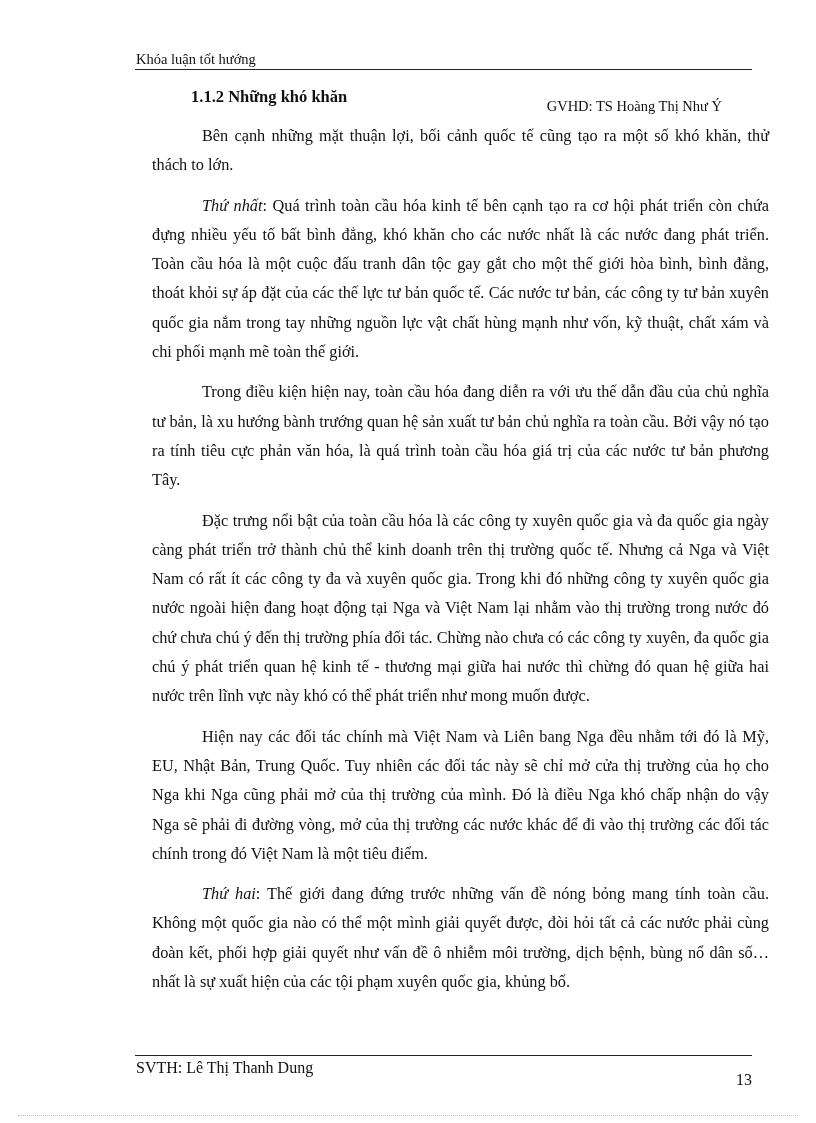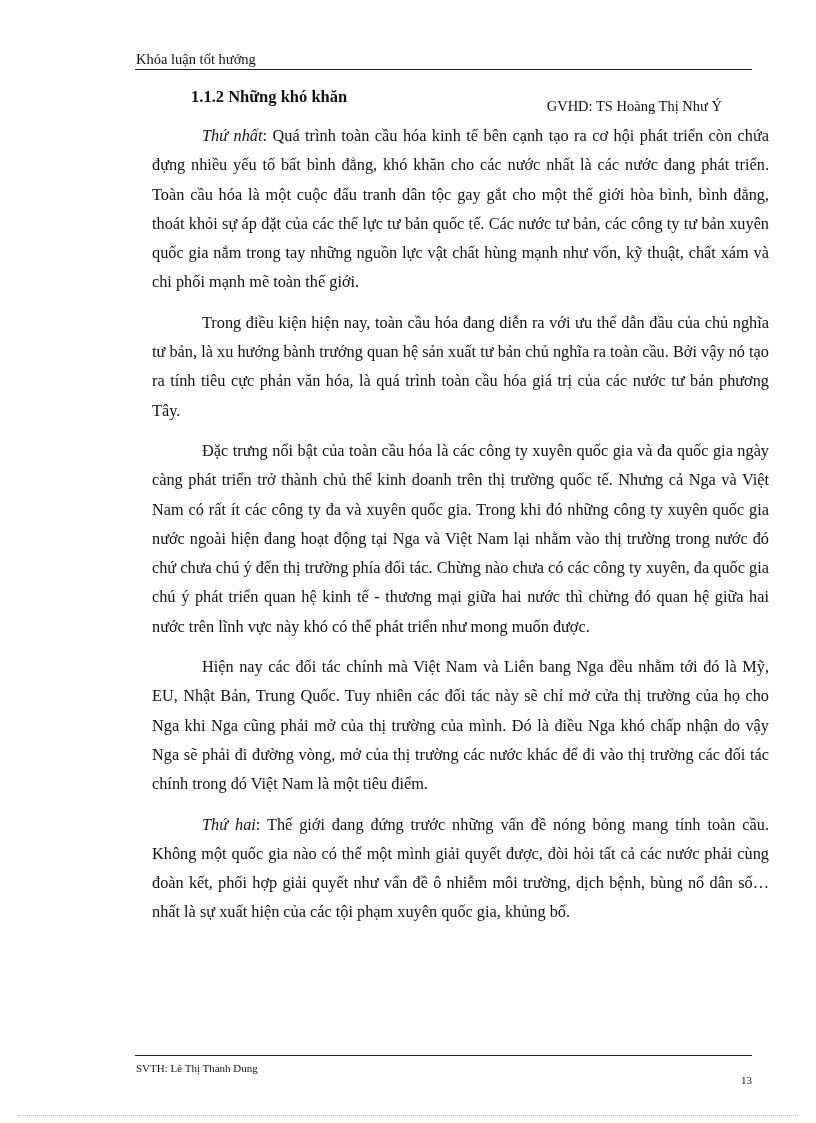--- a/index.html
+++ b/index.html
@@ -7,37 +7,40 @@
            font-family: "Liberation Serif", "DejaVu Serif", serif; color: #111; }
     .page-header { position: absolute; left: 135px; top: 49px; width: 617px; height: 20px;
                    border-bottom: 1px solid #222; font-size: 14.5px; line-height: 20px; }
     .page-header .left { position: absolute; left: 1px; top: 0; }
     .page-header .right { position: absolute; right: 30px; top: 0; margin-top: 47px; }
     .content { position: absolute; left: 152px; top: 84px; width: 617px; font-size: 16.3px; }
     .heading { margin: 0 0 11px 0; padding-left: 39px; font-weight: bold; font-size: 16.5px; line-height: 26px; }
     .para { margin: 0 0 11px 0; text-indent: 50px; text-align: justify; line-height: 29.3px; }
     .para em { }
     .page-footer { position: absolute; left: 135px; top: 1055px; width: 617px; height: 24px;
-                   border-top: 1px solid #222; font-size: 11px; line-height: 24px; text-align: center; }
+                   border-top: 1px solid #222; font-size: 16px; line-height: 24px; text-align: center; }
     .page-footer .left { position: absolute; left: 1px; top: 0; }
     .page-footer .right { position: absolute; right: 0; top: 12px; }
     .page-edge { position: absolute; left: 18px; right: 18px; top: 1115px; height: 0;
                  border-top: 1px dotted #bbb; }
   </style>
 </head>
 <body>
 
 <div class="page-header">
   <span class="left">Khóa luận  tốt hướng</span>
   <span class="right">GVHD:  TS Hoàng  Thị  Như Ý</span>
 </div>
 
 <div class="content">
   <h2 class="heading">1.1.2 Những  khó khăn</h2>
 
+  <p class="para">
+    <span>Bên cạnh những  mặt thuận  lợi, bối cảnh  quốc tế cũng tạo ra một số khó khăn, thử thách to lớn.</span>
+  </p>
 
   <p class="para">
     <em>Thứ nhất</em><span>: Quá trình toàn cầu hóa kinh tế bên cạnh tạo ra cơ hội phát triển còn chứa đựng nhiều yếu tố bất bình đẳng, khó khăn  cho các nước nhất là các nước đang phát triển. Toàn cầu hóa là một cuộc đấu tranh dân tộc gay gắt cho một thế giới hòa bình, bình đẳng, thoát khỏi sự áp đặt của các thế lực tư bản quốc tế. Các nước tư bản, các công ty tư bản xuyên quốc gia nắm trong tay những nguồn lực vật chất hùng mạnh như vốn, kỹ thuật, chất xám và chi phối mạnh mẽ toàn thế giới.</span>
   </p>
 
   <p class="para">
     <span>Trong điều kiện hiện nay, toàn cầu hóa đang diễn ra với ưu thế dẫn đầu của chủ nghĩa tư bản, là xu hướng bành trướng quan hệ sản xuất tư bản chủ nghĩa ra toàn cầu. Bởi vậy nó tạo ra tính tiêu cực phản văn hóa, là quá trình toàn cầu hóa giá trị của các nước tư bản phương Tây.</span>
   </p>
 
   <p class="para">

